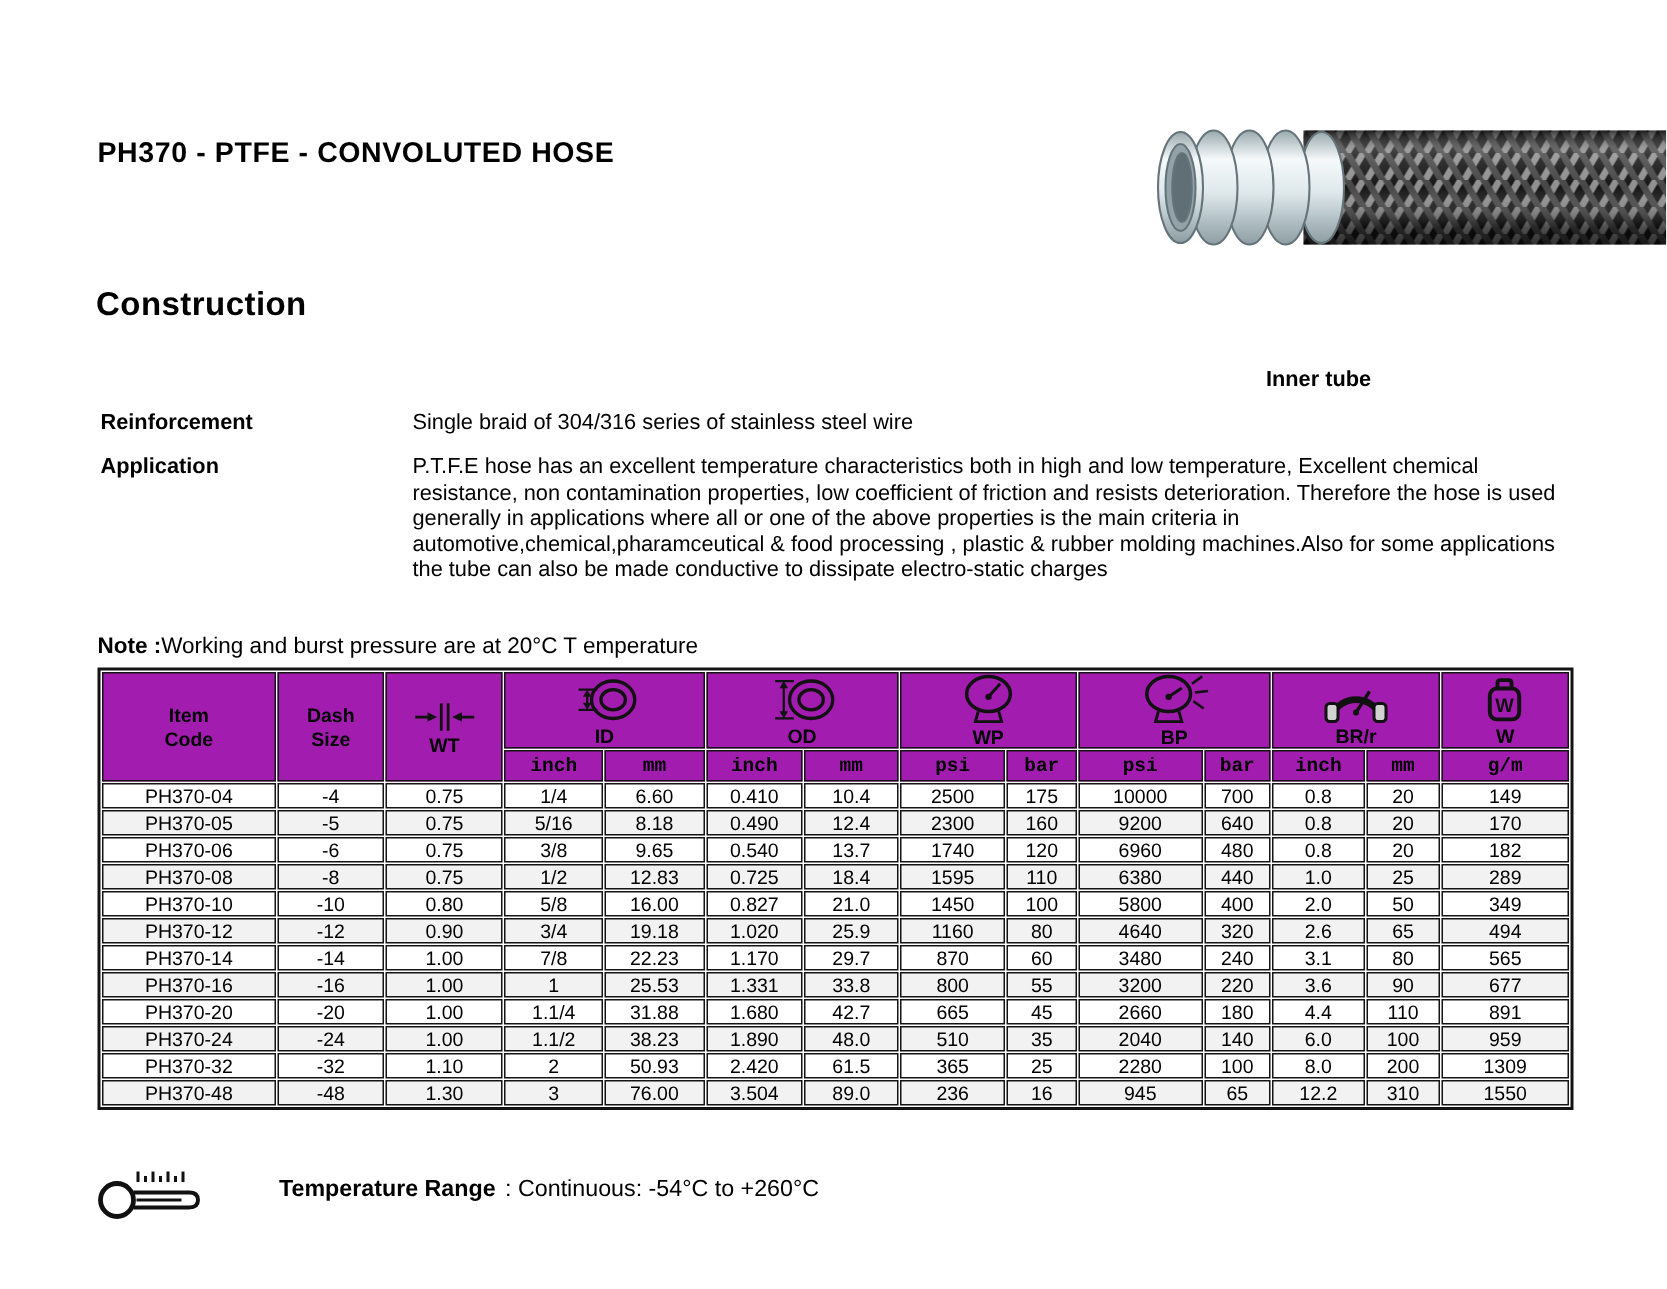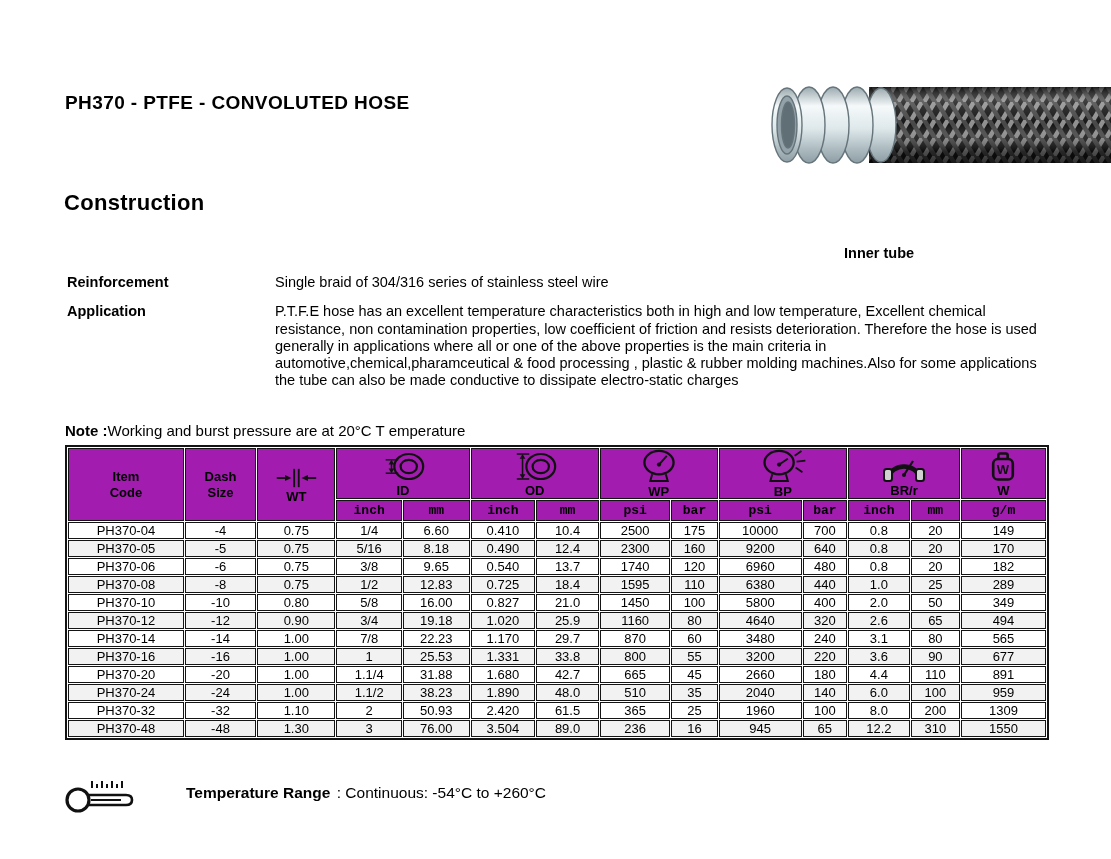--- a/index.html
+++ b/index.html
@@ -419,21 +419,21 @@
         <tr>
           <td>PH370-32</td>
           <td>-32</td>
           <td>1.10</td>
           <td>2</td>
           <td>50.93</td>
           <td>2.420</td>
           <td>61.5</td>
           <td>365</td>
           <td>25</td>
-          <td>1960</td>
+          <td>2280</td>
           <td>100</td>
           <td>8.0</td>
           <td>200</td>
           <td>1309</td>
         </tr>
         <tr>
           <td>PH370-48</td>
           <td>-48</td>
           <td>1.30</td>
           <td>3</td>

